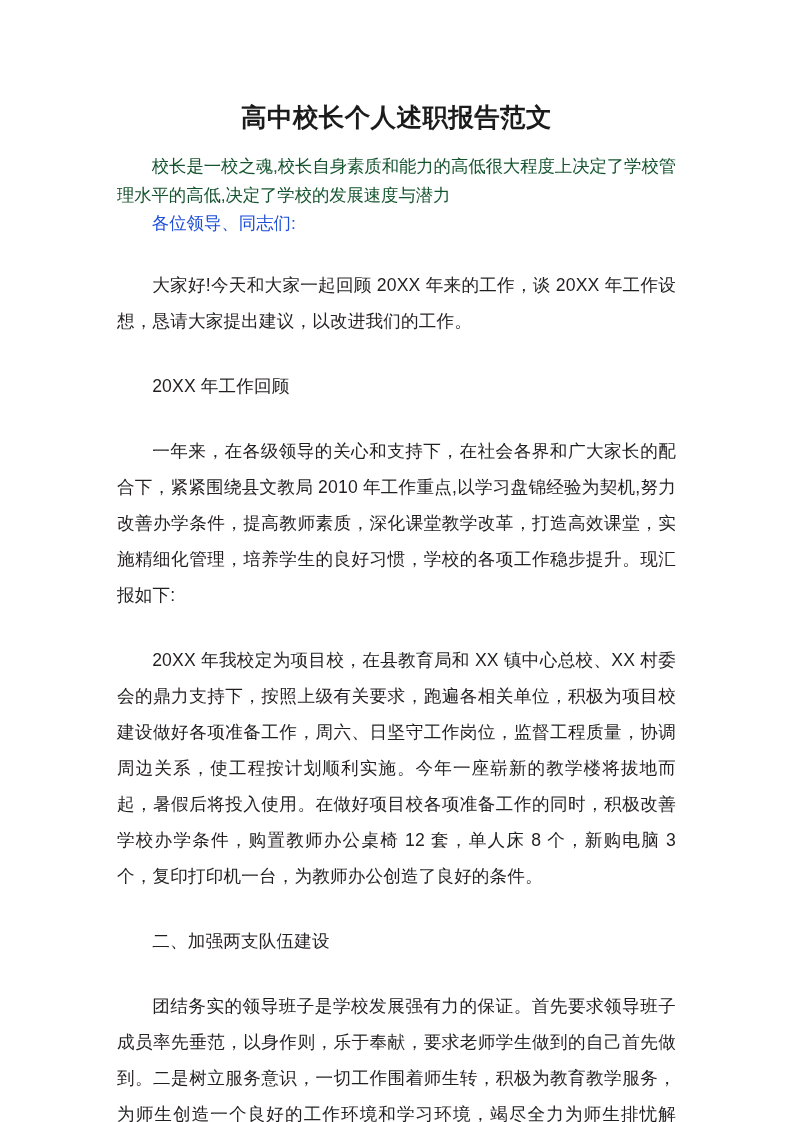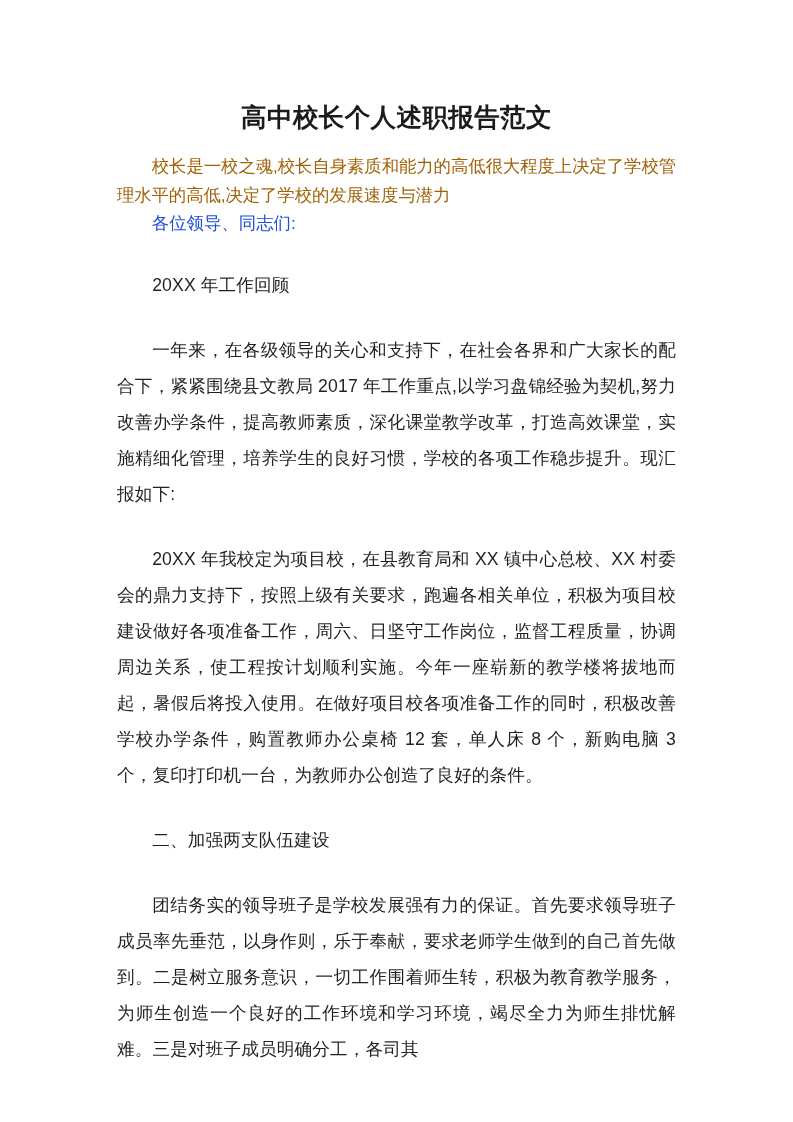--- a/index.html
+++ b/index.html
@@ -36,21 +36,21 @@
   }
 
   .lead-para {
     margin: 0;
     padding-top: 18px;
     font-size: 17.4px;
     line-height: 28.5px;
     text-align: justify;
     text-indent: 2em;
     text-justify: inter-ideograph;
-    color: #a16207;
+    color: #14532d;
     letter-spacing: -0.1px;
   }
 
   .salutation {
     margin: 0;
     font-size: 17.4px;
     line-height: 29px;
     text-indent: 2em;
     color: #1d4ed8;
   }
@@ -75,24 +75,25 @@
 <body>
 
 <div class="page">
 
   <h1 class="doc-title">高中校长个人述职报告范文</h1>
 
   <p class="lead-para">校长是一校之魂,校长自身素质和能力的高低很大程度上决定了学校管理水平的高低,决定了学校的发展速度与潜力</p>
 
   <p class="salutation">各位领导、同志们:</p>
 
+  <p class="body-para">大家好!今天和大家一起回顾 20XX 年来的工作，谈 20XX 年工作设想，恳请大家提出建议，以改进我们的工作。</p>
 
   <p class="body-para heading">20XX 年工作回顾</p>
 
-  <p class="body-para">一年来，在各级领导的关心和支持下，在社会各界和广大家长的配合下，紧紧围绕县文教局 2017 年工作重点,以学习盘锦经验为契机,努力改善办学条件，提高教师素质，深化课堂教学改革，打造高效课堂，实施精细化管理，培养学生的良好习惯，学校的各项工作稳步提升。现汇报如下:</p>
+  <p class="body-para">一年来，在各级领导的关心和支持下，在社会各界和广大家长的配合下，紧紧围绕县文教局 2010 年工作重点,以学习盘锦经验为契机,努力改善办学条件，提高教师素质，深化课堂教学改革，打造高效课堂，实施精细化管理，培养学生的良好习惯，学校的各项工作稳步提升。现汇报如下:</p>
 
 
   <p class="body-para">20XX 年我校定为项目校，在县教育局和 XX 镇中心总校、XX 村委会的鼎力支持下，按照上级有关要求，跑遍各相关单位，积极为项目校建设做好各项准备工作，周六、日坚守工作岗位，监督工程质量，协调周边关系，使工程按计划顺利实施。今年一座崭新的教学楼将拔地而起，暑假后将投入使用。在做好项目校各项准备工作的同时，积极改善学校办学条件，购置教师办公桌椅 12 套，单人床 8 个，新购电脑 3 个，复印打印机一台，为教师办公创造了良好的条件。</p>
 
   <p class="body-para heading">二、加强两支队伍建设</p>
 
 
   <p class="body-para">团结务实的领导班子是学校发展强有力的保证。首先要求领导班子成员率先垂范，以身作则，乐于奉献，要求老师学生做到的自己首先做到。二是树立服务意识，一切工作围着师生转，积极为教育教学服务，为师生创造一个良好的工作环境和学习环境，竭尽全力为师生排忧解难。三是对班子成员明确分工，各司其</p>
 
 </div>

